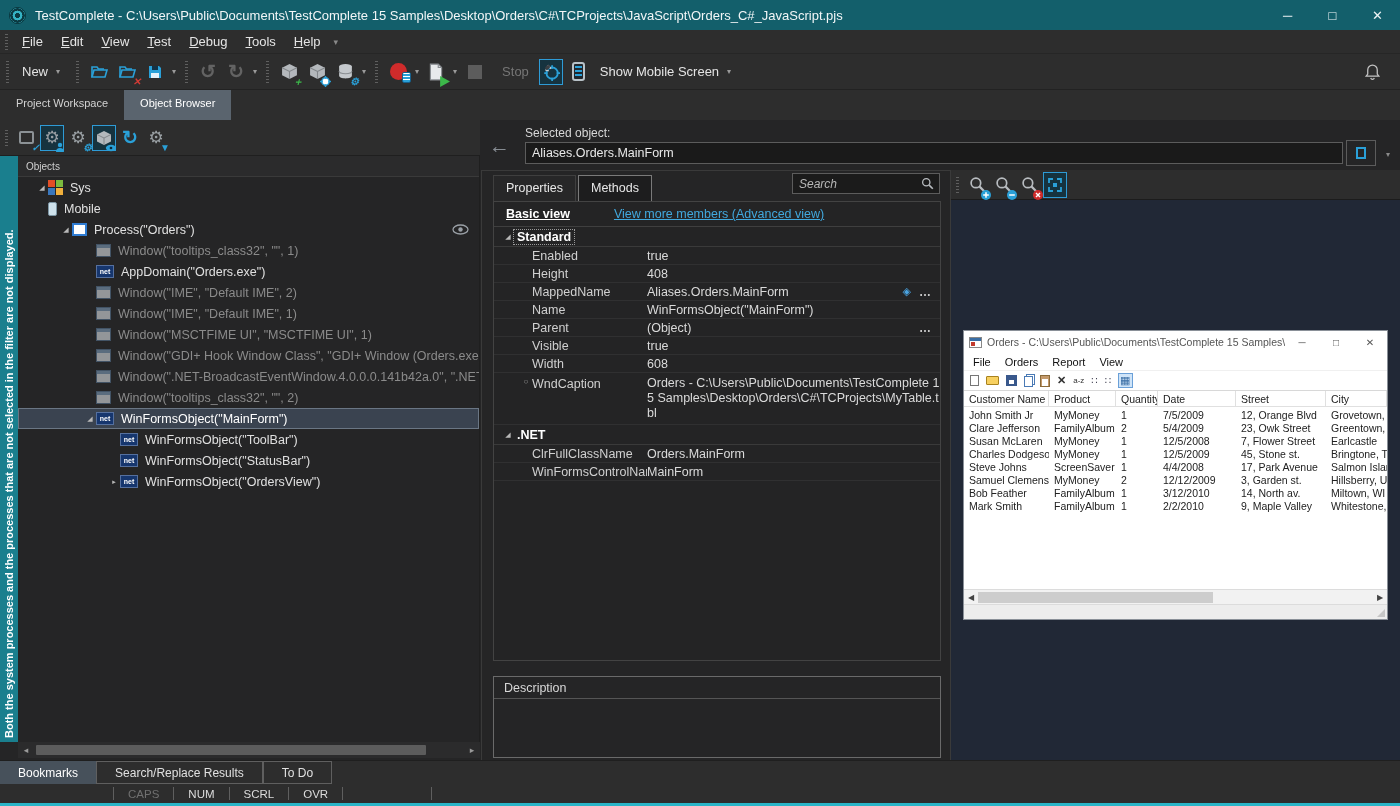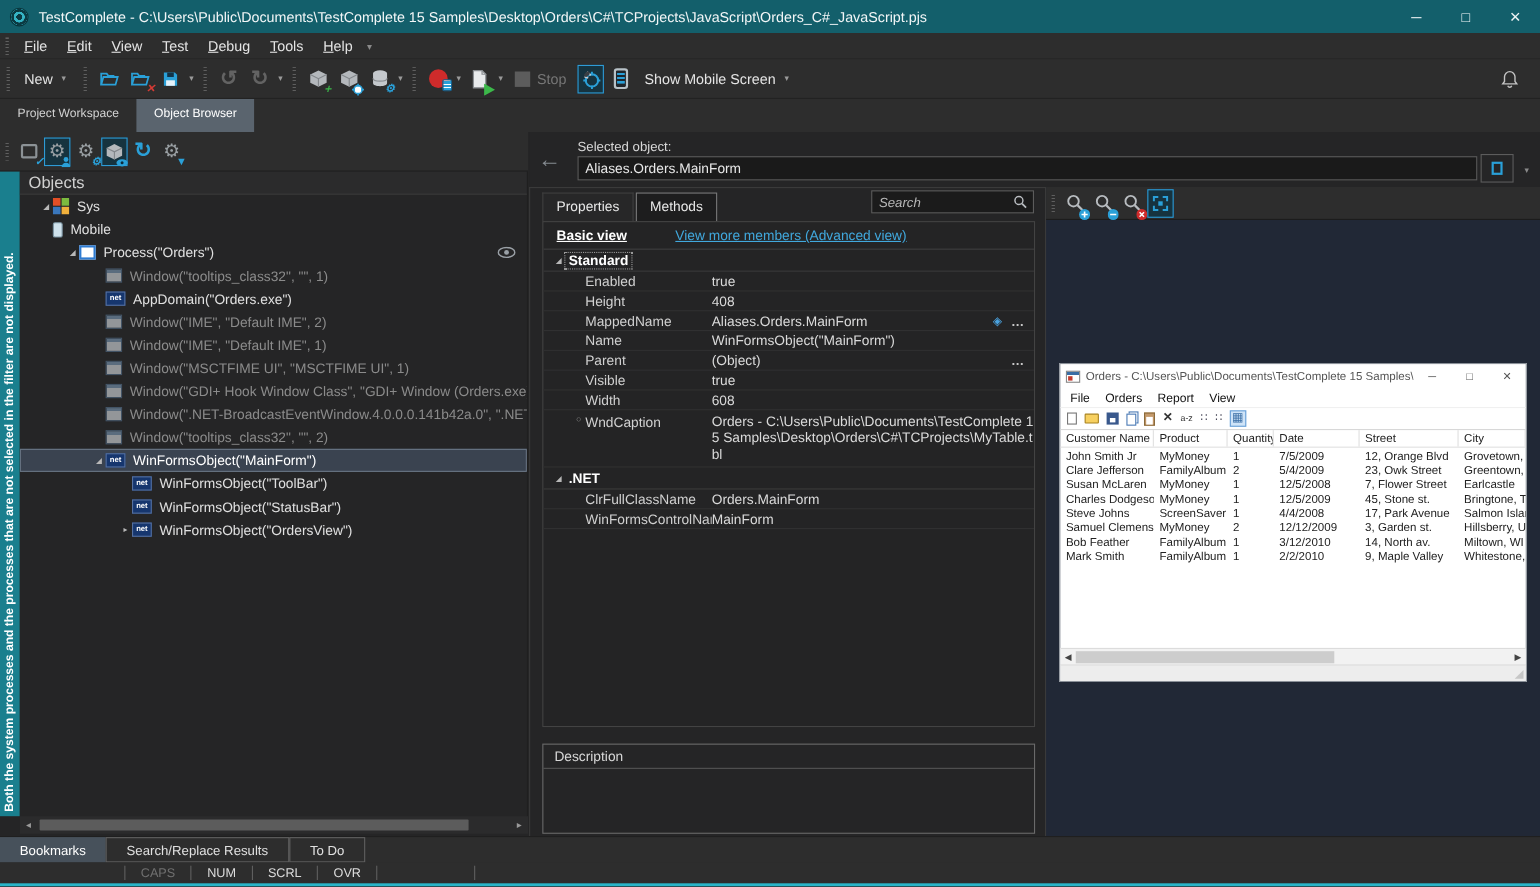--- a/index.html
+++ b/index.html
@@ -28,21 +28,21 @@
   .tbtn { min-width:24px; height:26px; display:flex; align-items:center; justify-content:center; position:relative; margin:0 2px; }
   .tbtn.framed { border:1px solid #2e9bd6; background:#16333f; }
   .tlabelbtn { color:#e4e4e4; font-size:13px; display:flex; align-items:center; gap:5px; padding:0 7px; }
   .tlabelbtn::first-letter { text-decoration:underline; }
   .caret { color:#9a9a9a; font-size:8px; margin:0 3px; }
   .undoredo { font-size:19px; font-weight:bold; color:#636363; line-height:1; }
   .badge { position:absolute; right:-2px; bottom:-2px; font-size:10px; font-weight:bold; line-height:1; }
   .badge.green { color:#3cb84a; }
   .badge.red { color:#d43b35; }
   .badge.blue { color:#2aa0d8; }
-  .stopgroup { display:flex; align-items:flex-end; gap:6px; margin:0 8px; }
+  .stopgroup { display:flex; align-items:flex-end; gap:20px; margin:0 8px; }
   .stopsquare { width:14px; height:14px; background:#5c5c5c; }
   .stoplabel { color:#767676; font-size:13px; }
   .rec-circle { width:17px; height:17px; border-radius:50%; background:#cf2b2b; position:relative; }
   .rec-list { position:absolute; right:-4px; bottom:-3px; width:9px; height:11px; border:1px solid #17608c; border-radius:2px;
     background:repeating-linear-gradient(to bottom,#fff 0 1px,#2aa0d8 1px 3px); }
   .phone-ico { width:13px; height:19px; border:2px solid #b8c2c8; border-radius:3px; background:#20262c; position:relative; }
   .phone-ico::after { content:""; position:absolute; left:1px; top:2px; right:1px; bottom:3px;
     background:repeating-linear-gradient(#2aa0d8 0 2px, transparent 2px 4px); }
   .bell { margin-left:auto; margin-right:16px; }
 
@@ -58,21 +58,21 @@
   .objtools .tbtn { margin:0 1px; }
   .gear-g { font-size:17px; color:#9aa0a4; line-height:1; }
   .winchk { width:15px; height:13px; border:2px solid #8c9296; border-radius:2px; background:transparent; }
   .refresh-glyph { font-size:19px; font-weight:bold; color:#2aa0d8; line-height:1; }
 
   .filterstrip { position:absolute; left:0; top:36px; width:18px; height:586px; background:#1a7f8e; overflow:hidden;
     writing-mode:vertical-rl; transform:rotate(180deg); display:flex; align-items:center; }
   .filterstrip span { color:#fff; font-size:11px; font-weight:bold; white-space:nowrap; padding-top:4px; }
 
   .objpanel { position:absolute; left:18px; top:36px; width:462px; height:586px; background:#252526; border-right:1px solid #1f1f1f; overflow:hidden; }
-  .objheader { height:21px; line-height:21px; background:#2b2b2c; border-bottom:1px solid #3a3a3a; padding-left:8px; font-size:15px; color:#d0d0d0; }
+  .objheader { height:21px; line-height:21px; background:#2b2b2c; border-bottom:1px solid #3a3a3a; padding-left:8px; font-size:10px; color:#d0d0d0; }
   .tree { position:relative; }
   .trow { height:21px; display:flex; align-items:center; font-size:12.5px; color:#e0e0e0; white-space:nowrap; position:relative; }
   .trow.dim { color:#8b8b8b; }
   .trow.dim .ticon { opacity:.55; }
   .trow.selected { background:#3a4350; outline:1px solid #6a7684; outline-offset:-1px; color:#fff; }
   .exp { width:12px; font-size:7px; color:#b8b8b8; text-align:center; flex-shrink:0; }
   .ind0 { padding-left:18px; } .ind1 { padding-left:42px; } .ind2 { padding-left:66px; } .ind3 { padding-left:90px; }
   .ticon { margin-right:7px; flex-shrink:0; display:inline-flex; align-items:center; justify-content:center; }
   .ico-phone { width:9px; height:14px; background:#cfe2ec; border:1px solid #7e97a5; border-radius:2px; }
   .ico-win { width:15px; height:13px; border:1px solid #5a7a9a; background:linear-gradient(#86a7c6 0 3px, #eef3f8 3px); }

